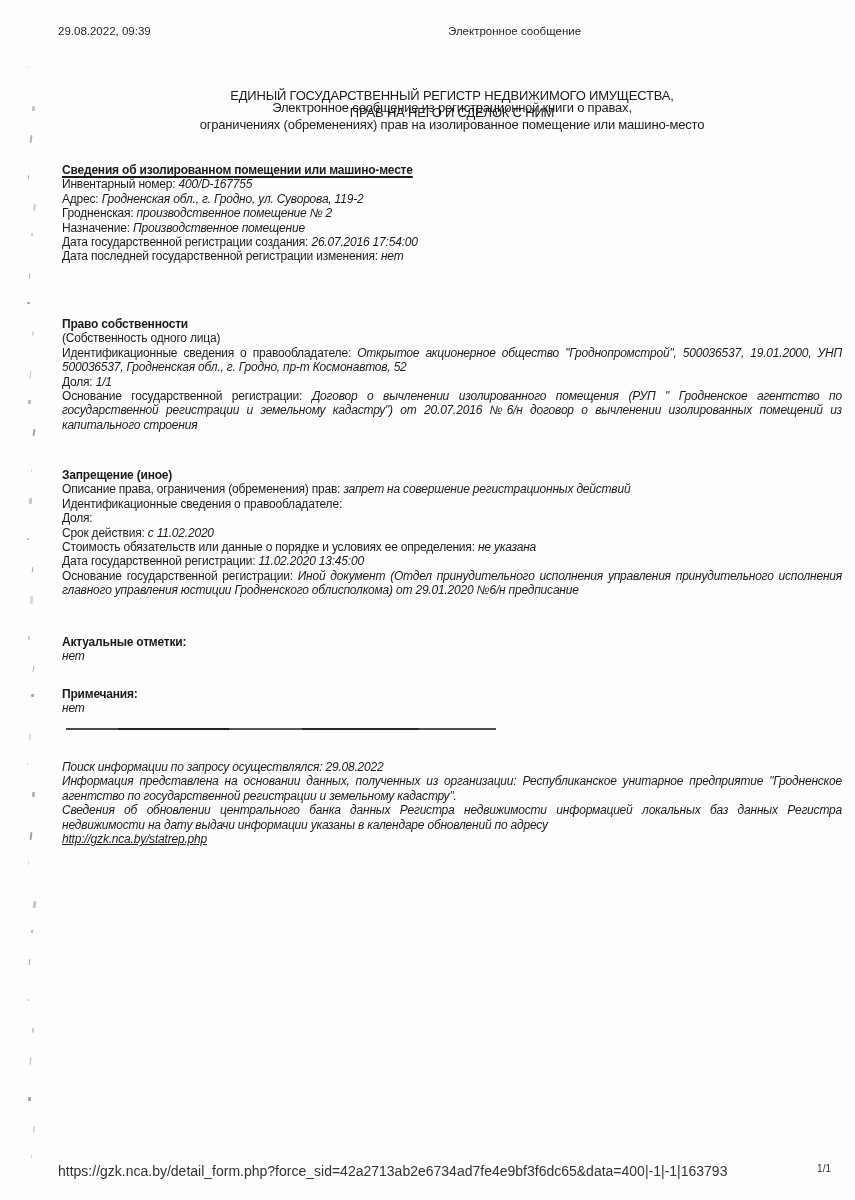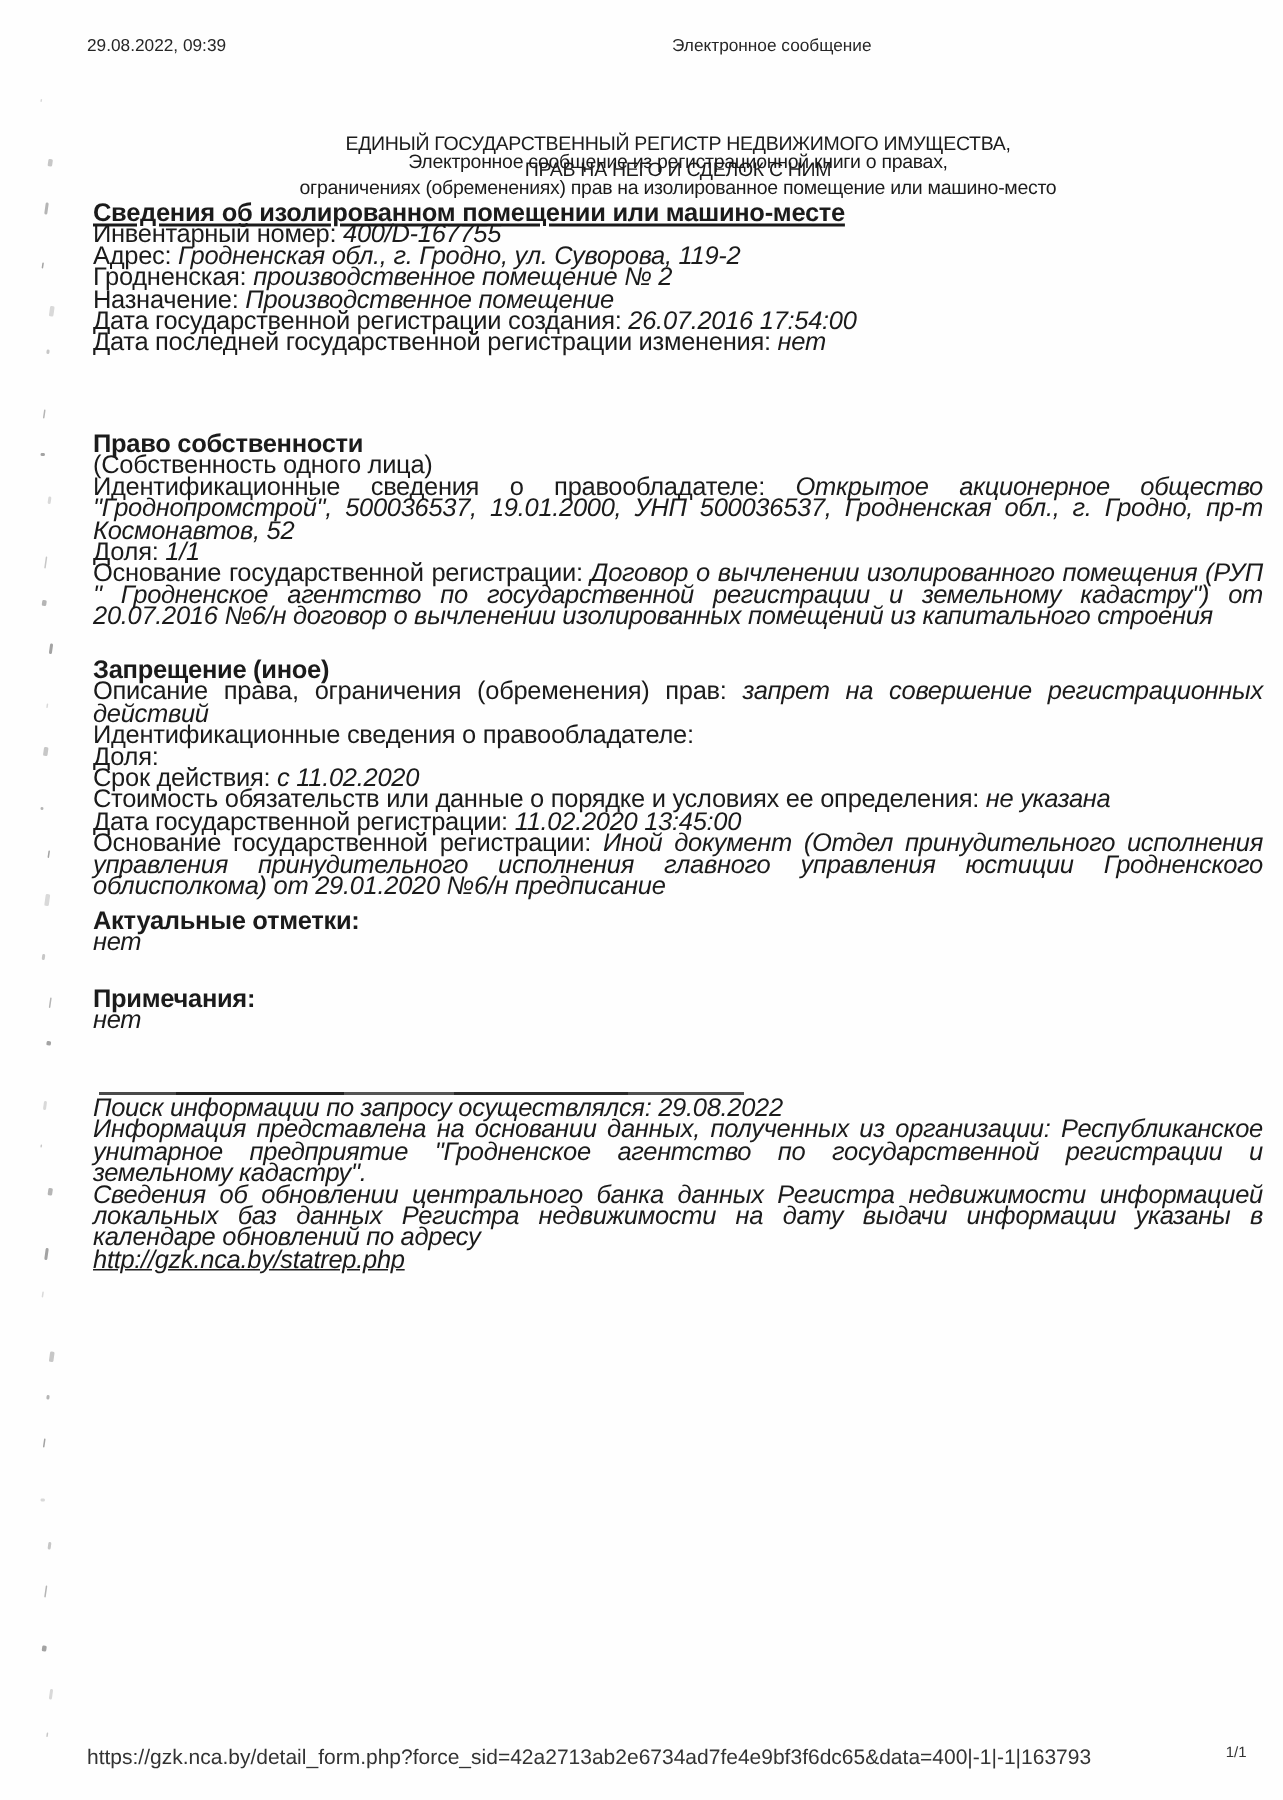--- a/index.html
+++ b/index.html
@@ -7,21 +7,21 @@
     position:relative;width:855px;height:1200px;background:#fefefe;overflow:hidden;
     font-family:Liberation Sans, sans-serif;color:#1b1b1b;
   }
   
   .ph{position:absolute;font-size:11.5px;color:#262626;letter-spacing:0;}
   .ph-left{left:58px;top:25px;}
   .ph-center{left:448px;top:25px;}
   .pf-url{position:absolute;left:58px;top:1163px;font-size:14px;color:#333;}
   .pf-page{position:absolute;right:24px;top:1163px;font-size:10px;color:#333;}
   
-  .doc-text{font-size:17px;line-height:14.4px;letter-spacing:-0.2px;}
+  .doc-text{font-size:12px;line-height:14.4px;letter-spacing:-0.2px;margin-top:28px;}
   .center-block{position:absolute;left:62px;width:780px;text-align:center;font-size:13px;line-height:17px;letter-spacing:-0.2px;}
   .doc-title{top:51px;margin-top:36px;}
   .doc-subtitle{top:99px;}
   .section{position:absolute;left:62px;width:780px;}
   .sec-heading{font-weight:700;}
   .sec-heading.u{text-decoration:underline;text-decoration-thickness:1.5px;text-underline-offset:2px;}
   .field{text-align:justify;text-align-last:left;}
   .val{font-style:italic;}
   .plain-val{font-style:italic;}
   .footer-hr{position:absolute;left:66px;top:728px;width:430px;height:2px;

